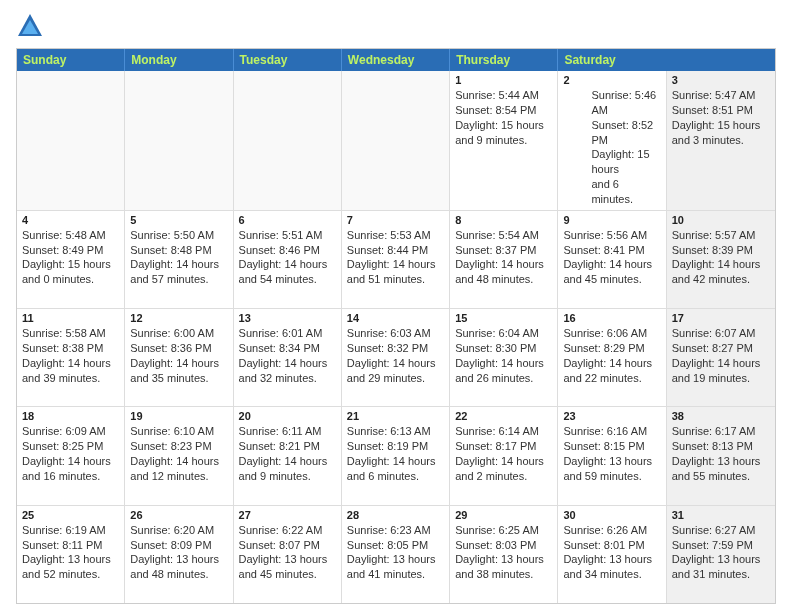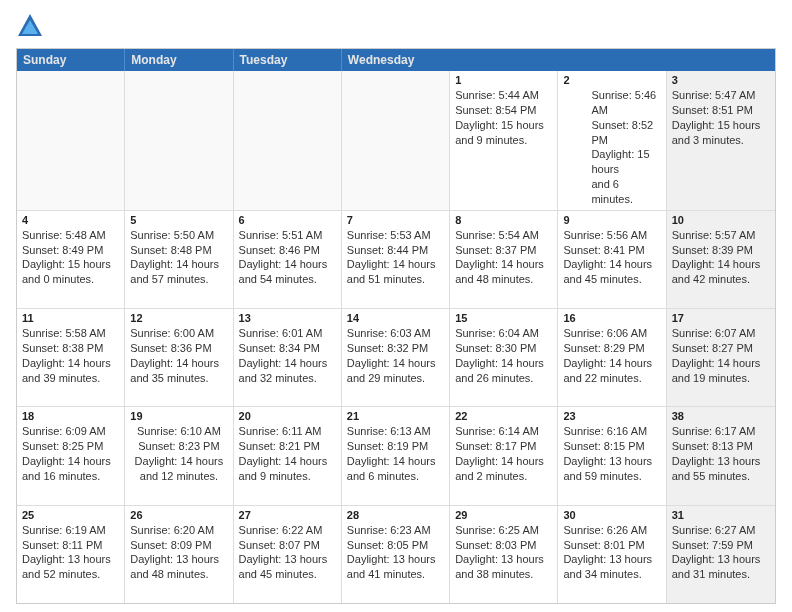--- a/index.html
+++ b/index.html
@@ -65,21 +65,21 @@
       display: flex;
       flex-direction: column;
       border: 1px solid #ccc;
     }
     .cal-header {
       display: grid;
       grid-template-columns: repeat(7, 1fr);
       background: #2a6db5;
     }
     .cal-header-cell {
-      color: #e5e5e5;
+      color: #bef264;
       font-size: 12px;
       font-weight: bold;
       padding: 4px 6px;
       border-right: 1px solid #4a8dd5;
       text-align: left;
     }
     .cal-header-cell:last-child { border-right: none; }
     .cal-body {
       flex: 1;
       display: flex;
@@ -136,20 +136,22 @@
       <div class="title-location"></div>
     </div>
   </div>
 
   <div class="calendar">
     <div class="cal-header">
     <div class="cal-header-cell">Sunday</div>
         <div class="cal-header-cell">Monday</div>
         <div class="cal-header-cell">Tuesday</div>
         <div class="cal-header-cell">Wednesday</div>
+        <div class="cal-header-cell">Thursday</div>
+        <div class="cal-header-cell">Saturday</div>
       </div>
     <div class="cal-body">
     <div class="cal-row">
           <div class="cal-cell empty"></div>
           <div class="cal-cell empty"></div>
           <div class="cal-cell empty"></div>
           <div class="cal-cell empty"></div>
           <div class="cal-cell">
             <div class="day-num">1</div>
             <div class="day-info" style="white-space: pre-line;">Sunrise: 5:44 AM
@@ -277,21 +279,21 @@
         <div class="cal-row">
           <div class="cal-cell">
             <div class="day-num">18</div>
             <div class="day-info" style="white-space: pre-line;">Sunrise: 6:09 AM
 Sunset: 8:25 PM
 Daylight: 14 hours
 and 16 minutes.</div>
           </div>
           <div class="cal-cell">
             <div class="day-num">19</div>
-            <div class="day-info" style="white-space: pre-line; text-align: center;">Sunrise: 6:10 AM
+            <div class="day-info" style="white-space: pre-line;">Sunrise: 6:10 AM
 Sunset: 8:23 PM
 Daylight: 14 hours
 and 12 minutes.</div>
           </div>
           <div class="cal-cell">
             <div class="day-num">20</div>
             <div class="day-info" style="white-space: pre-line;">Sunrise: 6:11 AM
 Sunset: 8:21 PM
 Daylight: 14 hours
 and 9 minutes.</div>

